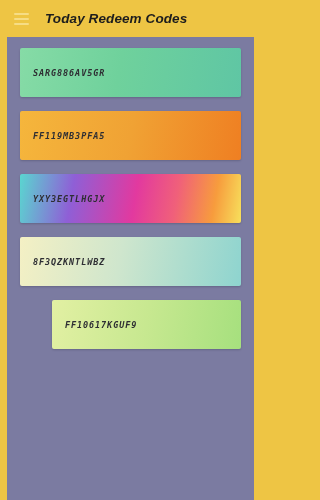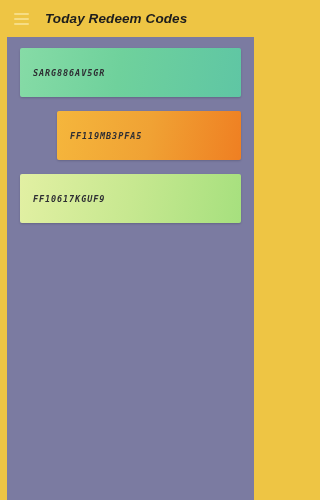--- a/index.html
+++ b/index.html
@@ -110,22 +110,28 @@
       <span class="bar"></span>
     </div>
     <div class="appbar-title">Today Redeem Codes</div>
   </div>
 
   <div class="content-wrap">
     <div class="list-panel" id="code-list" style="background: rgb(123, 123, 161);">
         <div class="code-card" style="background-image: linear-gradient(100deg, rgb(134, 219, 166) 0%, rgb(111, 209, 156) 45%, rgb(95, 198, 164) 100%);">
           <span class="code-text">SARG886AV5GR</span>
         </div>
-        <div class="code-card" style="background-image: linear-gradient(100deg, rgb(245, 182, 60) 0%, rgb(240, 162, 52) 50%, rgb(239, 127, 34) 100%); margin-left: 37px;">
+        <div class="code-card" style="background-image: linear-gradient(100deg, rgb(245, 182, 60) 0%, rgb(240, 162, 52) 50%, rgb(239, 127, 34) 100%);">
           <span class="code-text">FF119MB3PFA5</span>
         </div>
-        <div class="code-card" style="background-image: linear-gradient(100deg, rgb(226, 240, 163) 0%, rgb(199, 232, 144) 50%, rgb(166, 224, 126) 100%);">
+        <div class="code-card" style="background-image: linear-gradient(100deg, rgb(90, 214, 208) 0%, rgb(143, 95, 214) 24%, rgb(226, 57, 159) 52%, rgb(240, 96, 122) 70%, rgb(247, 156, 61) 87%, rgb(247, 224, 92) 100%);">
+          <span class="code-text">YXY3EGTLHGJX</span>
+        </div>
+        <div class="code-card" style="background-image: linear-gradient(100deg, rgb(244, 240, 196) 0%, rgb(207, 230, 205) 45%, rgb(142, 212, 207) 100%);">
+          <span class="code-text">8F3QZKNTLWBZ</span>
+        </div>
+        <div class="code-card" style="background-image: linear-gradient(100deg, rgb(226, 240, 163) 0%, rgb(199, 232, 144) 50%, rgb(166, 224, 126) 100%); margin-left: 32px;">
           <span class="code-text">FF10617KGUF9</span>
         </div>
       </div>
   </div>
 
 </div>
 
 </body></html>

